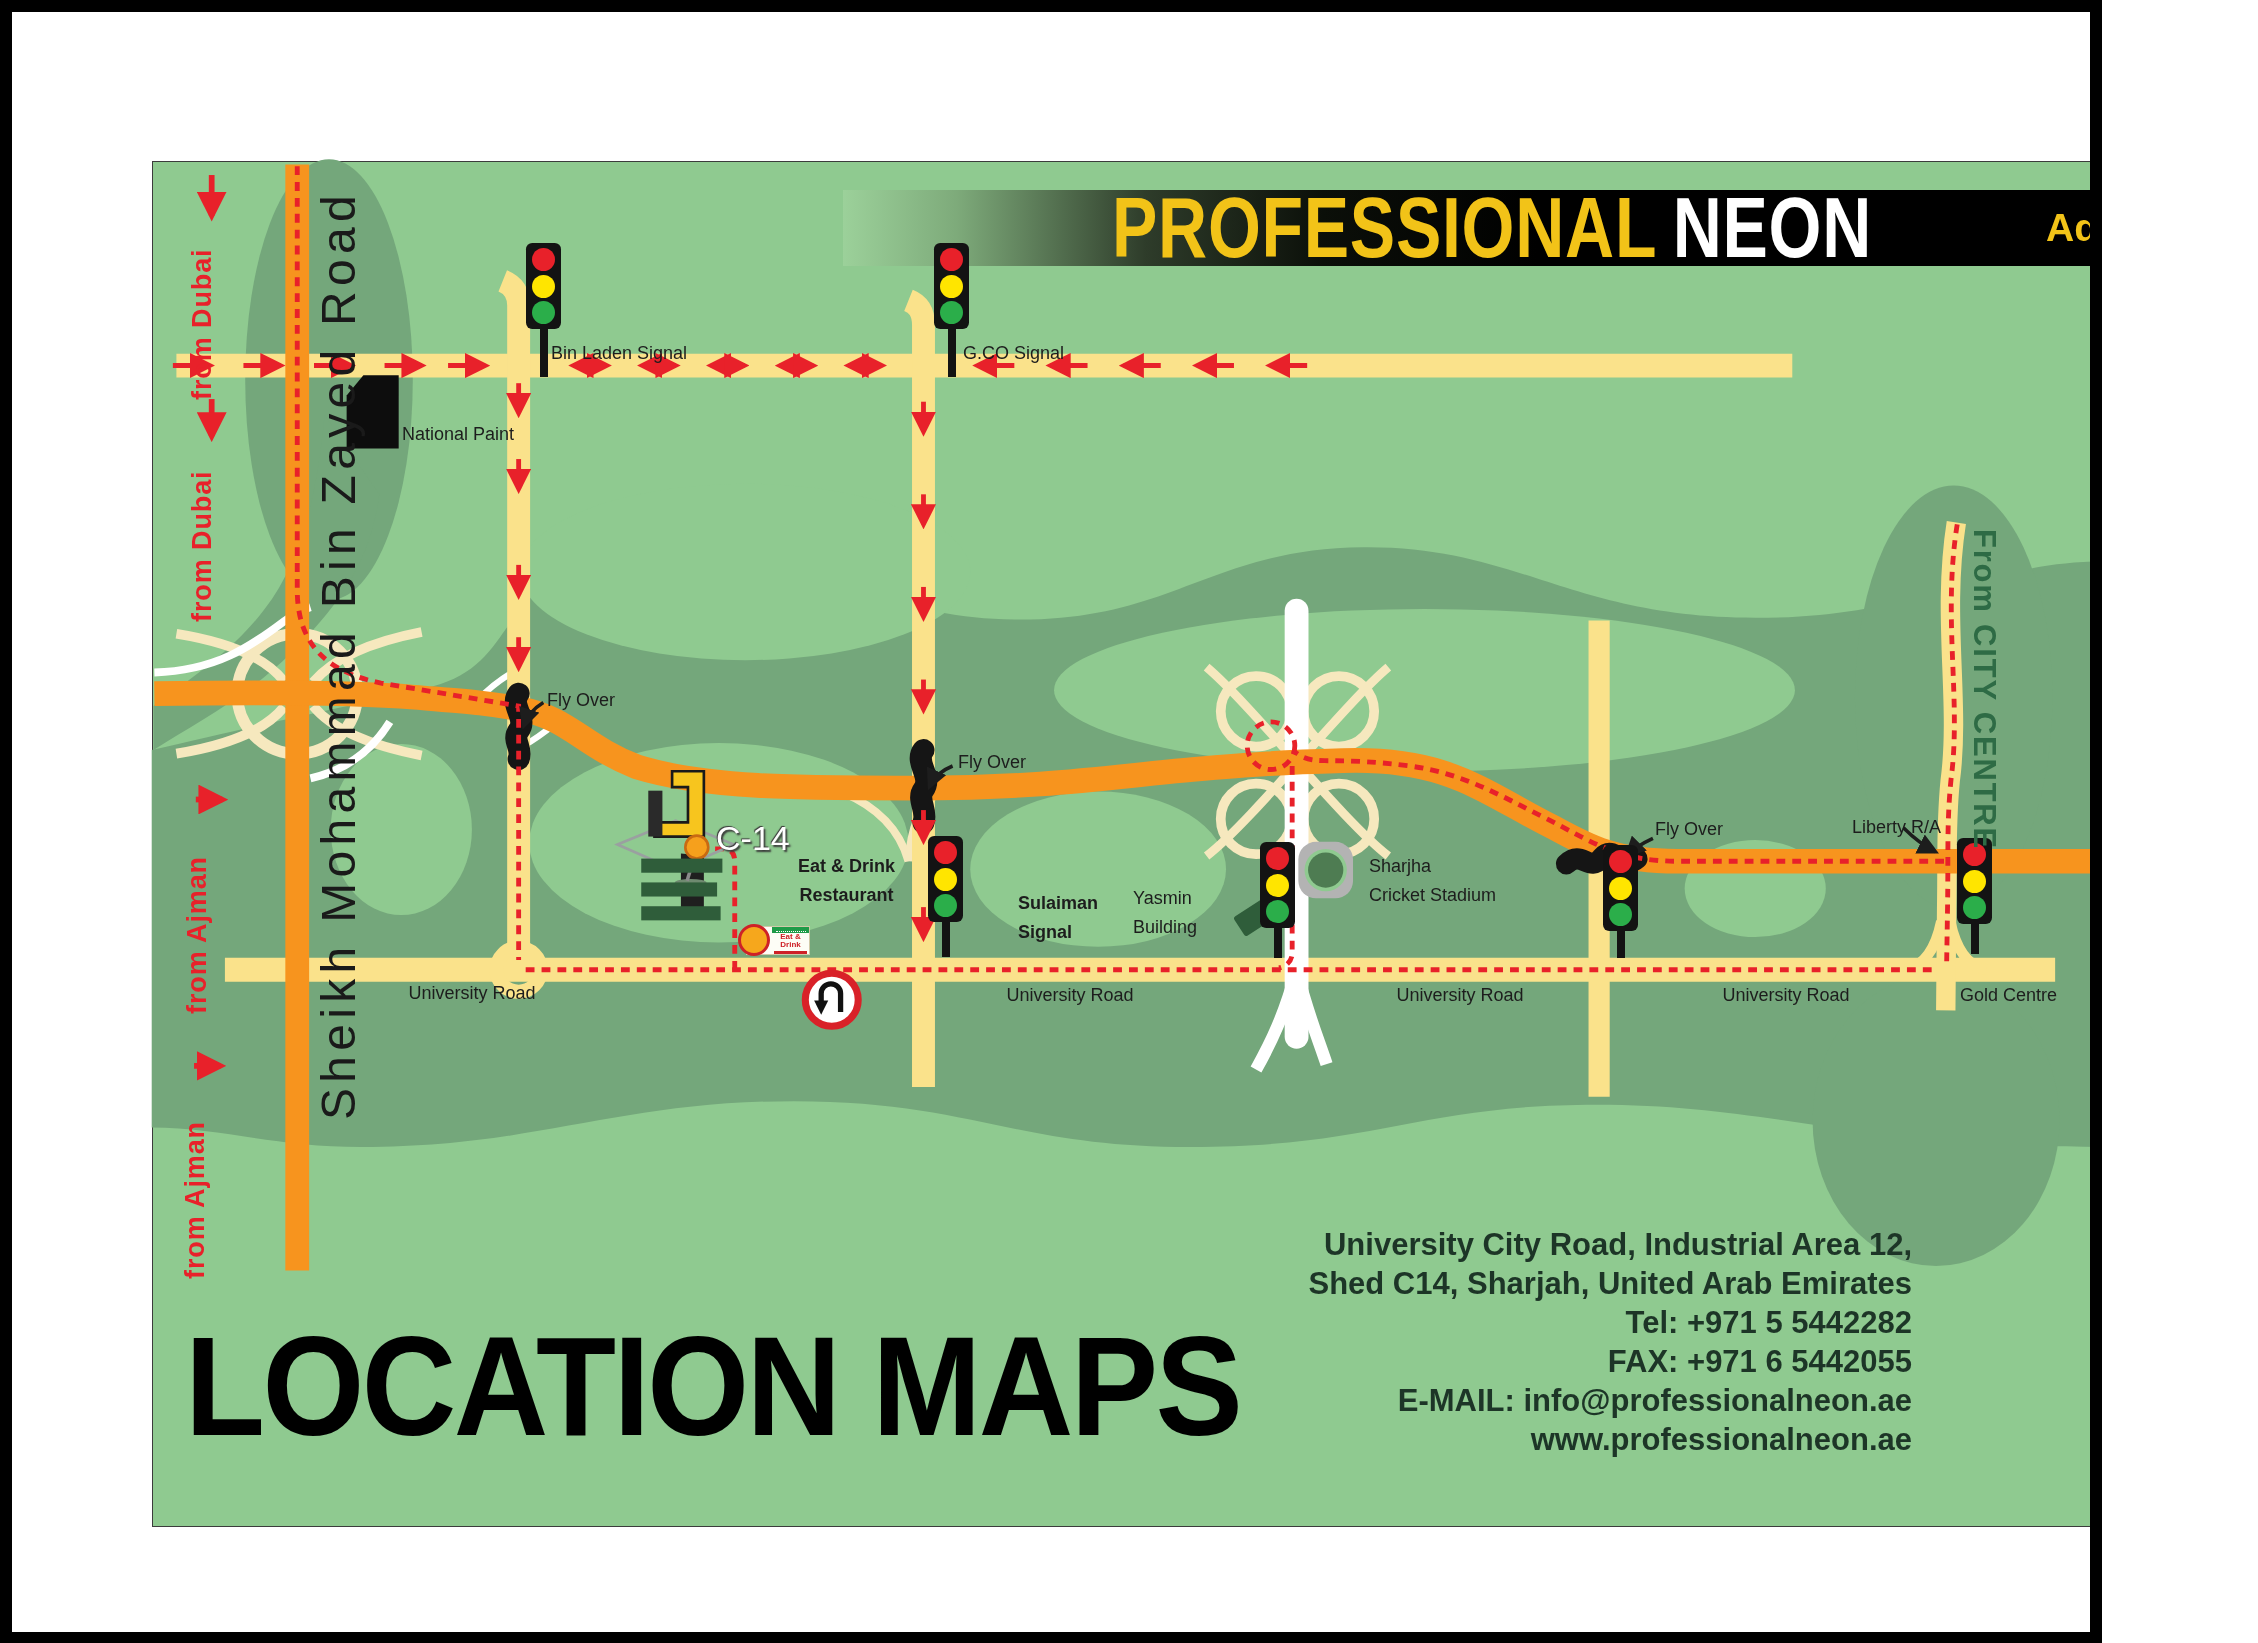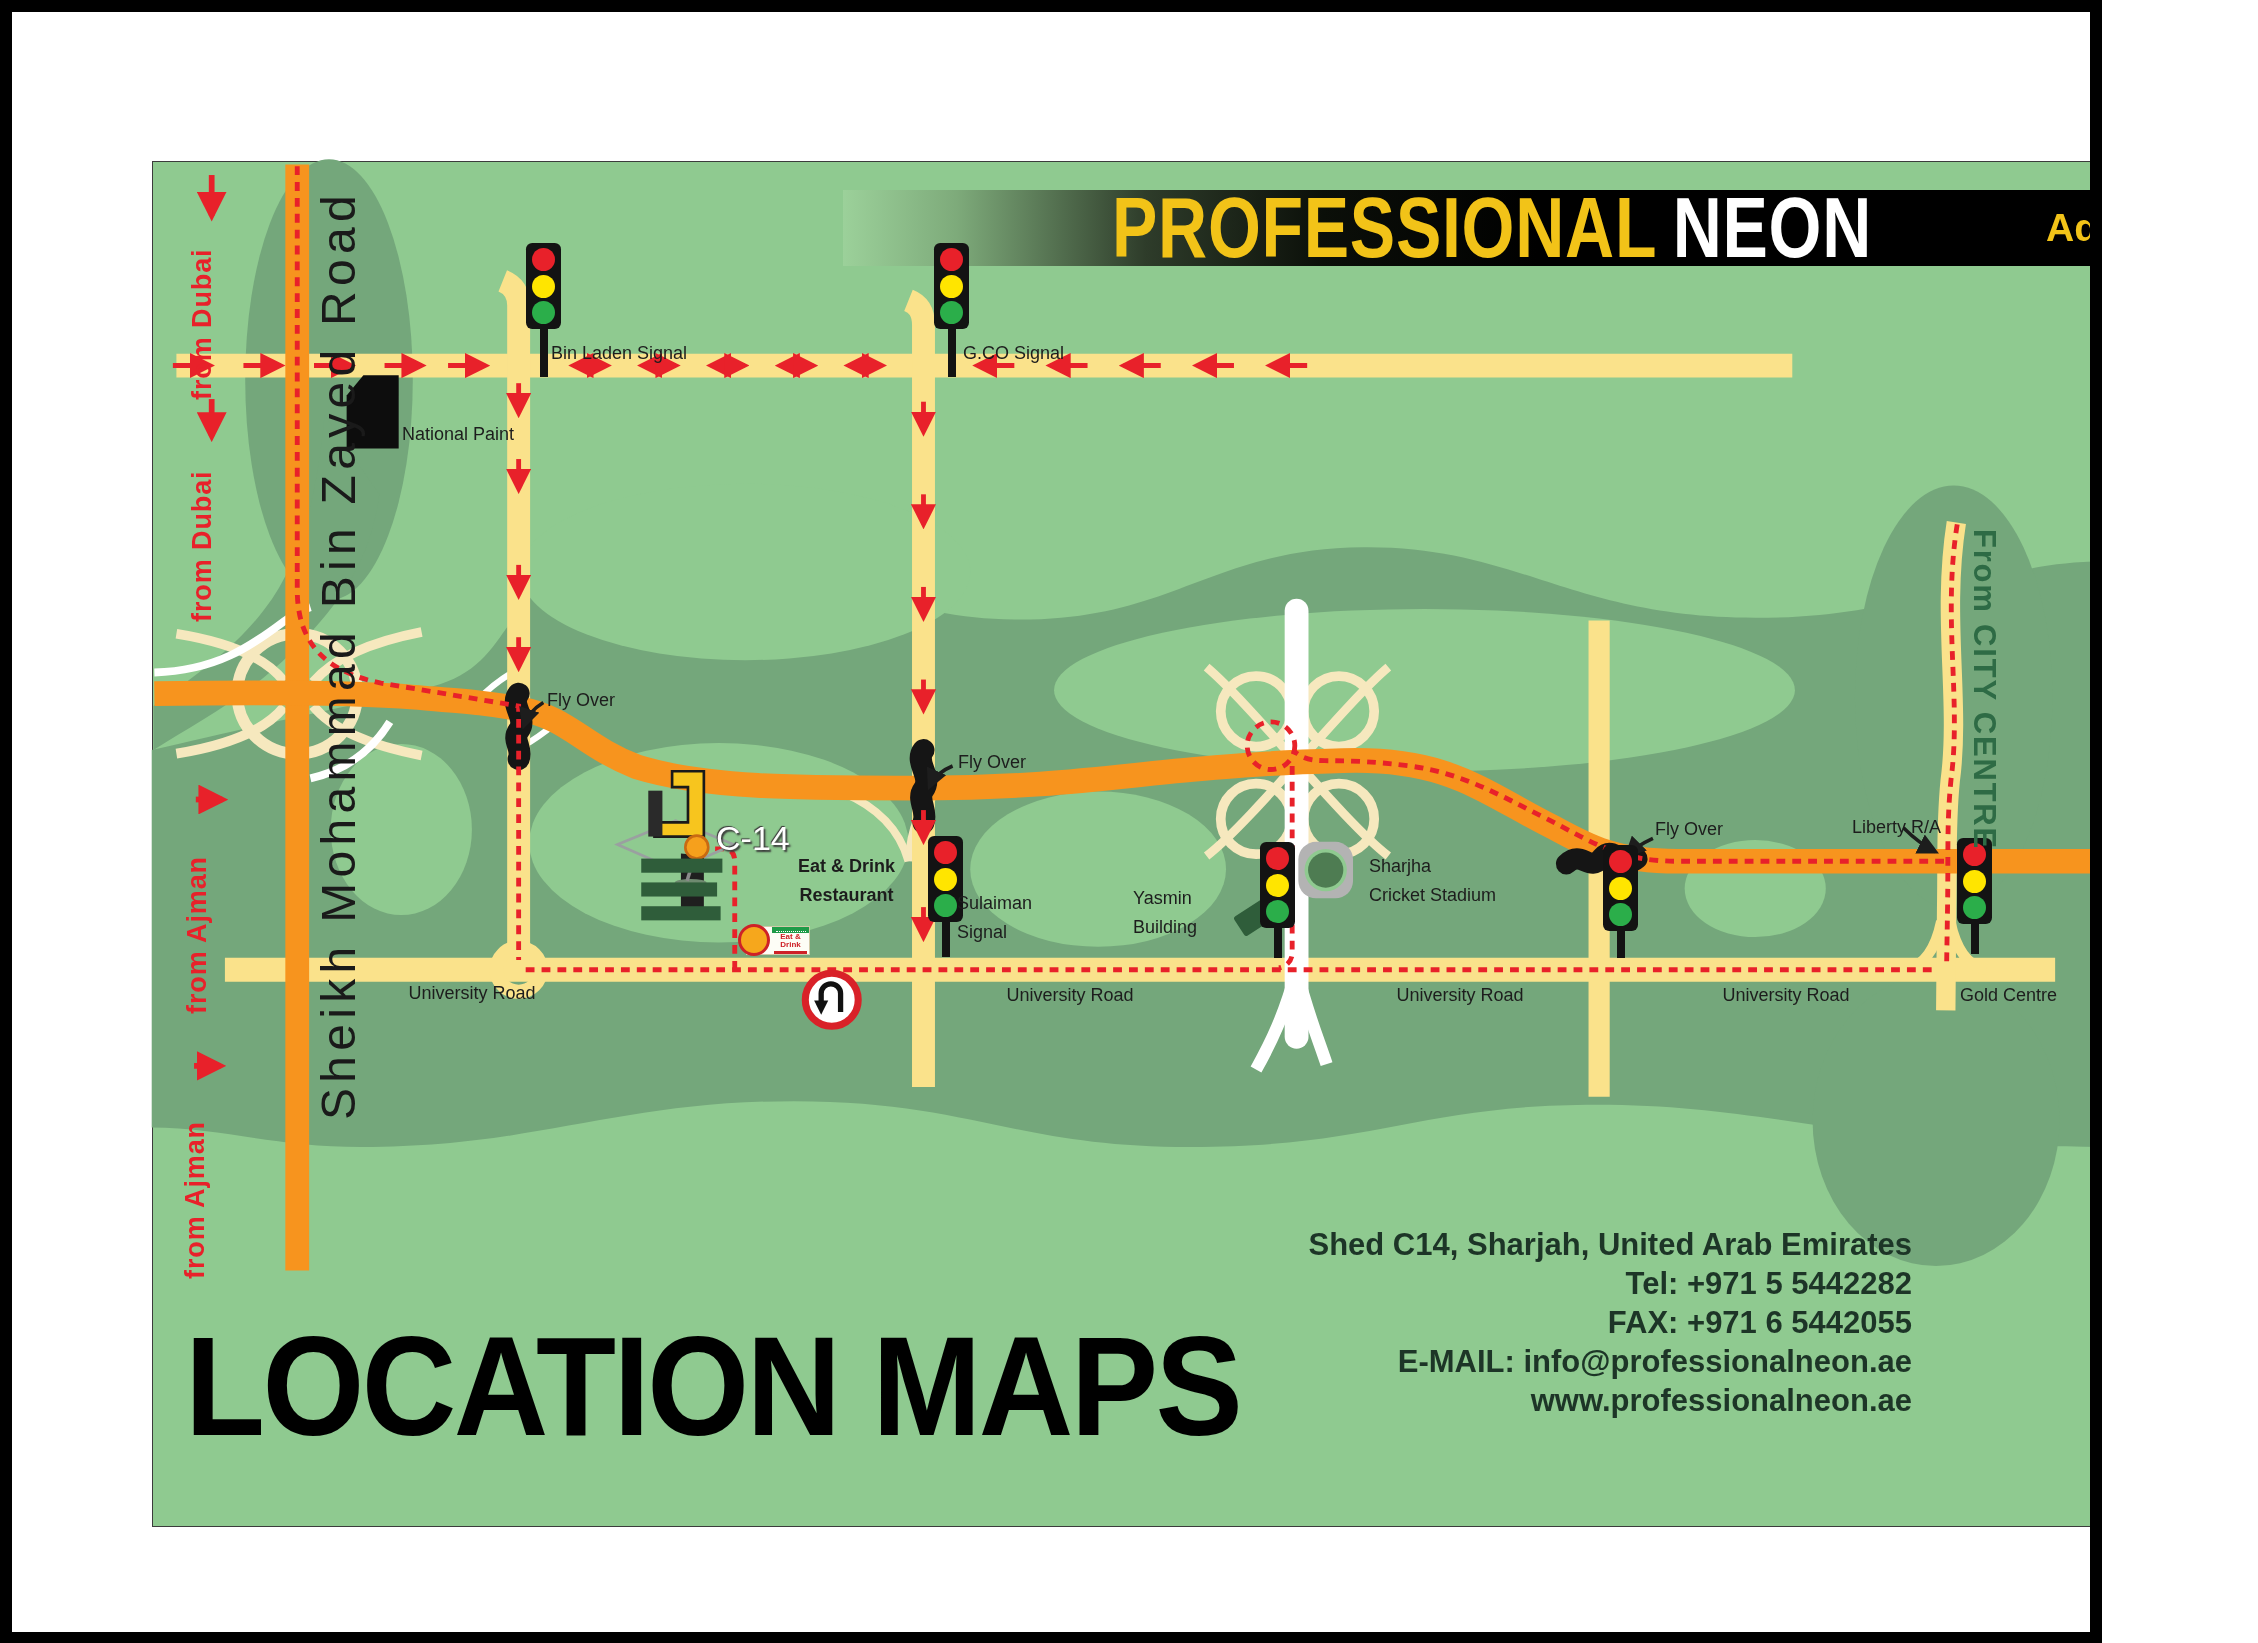--- a/index.html
+++ b/index.html
@@ -284,41 +284,42 @@
   <div class="lbl" style="left:963px;top:339px;">G.CO Signal</div>
   <div class="lbl" style="left:402px;top:420px;">National Paint</div>
   <div class="lbl" style="left:547px;top:686px;">Fly Over</div>
   <div class="lbl" style="left:958px;top:748px;">Fly Over</div>
   <div class="lbl" style="left:1655px;top:815px;">Fly Over</div>
   <div class="c14-lbl" style="left:716px;top:819px;">C-14</div>
   <div class="lbl bold" style="left:776px;top:852px;width:141px;text-align:center;white-space:normal;">
     <div>Eat &amp; Drink</div>
     <div>Restaurant</div>
   </div>
-  <div class="lbl" style="left:957px;top:889px;">
+  <div class="lbl" style="left:1018px;top:889px;font-weight:bold;">
     <div>Sulaiman</div>
     <div>Signal</div>
   </div>
   <div class="lbl" style="left:1133px;top:884px;">
     <div>Yasmin</div>
     <div>Building</div>
   </div>
   <div class="lbl" style="left:1369px;top:852px;">
     <div>Sharjha</div>
     <div>Cricket Stadium</div>
   </div>
   <div class="lbl" style="left:1852px;top:813px;">Liberty R/A</div>
   <div class="lbl" style="left:1960px;top:981px;">Gold Centre</div>
   <div class="lbl center" style="left:472px;top:979px;">University Road</div>
   <div class="lbl center" style="left:1070px;top:981px;">University Road</div>
   <div class="lbl center" style="left:1460px;top:981px;">University Road</div>
   <div class="lbl center" style="left:1786px;top:981px;">University Road</div>
 
   <div id="page-title">LOCATION MAPS</div>
   <div id="contact">
+    <div>University City Road, Industrial Area 12,</div>
     <div>Shed C14, Sharjah, United Arab Emirates</div>
     <div>Tel: +971 5 5442282</div>
     <div>FAX: +971 6 5442055</div>
     <div>E-MAIL: info@professionalneon.ae</div>
     <div>www.professionalneon.ae</div>
   </div>
 
   <div id="outer-frame"></div>
 </div>
 

